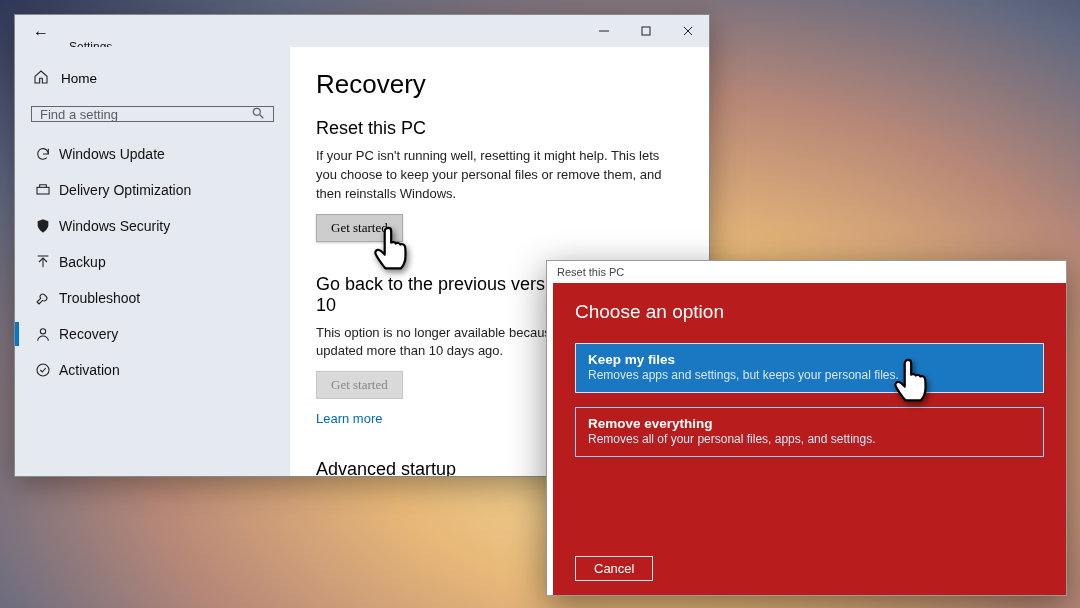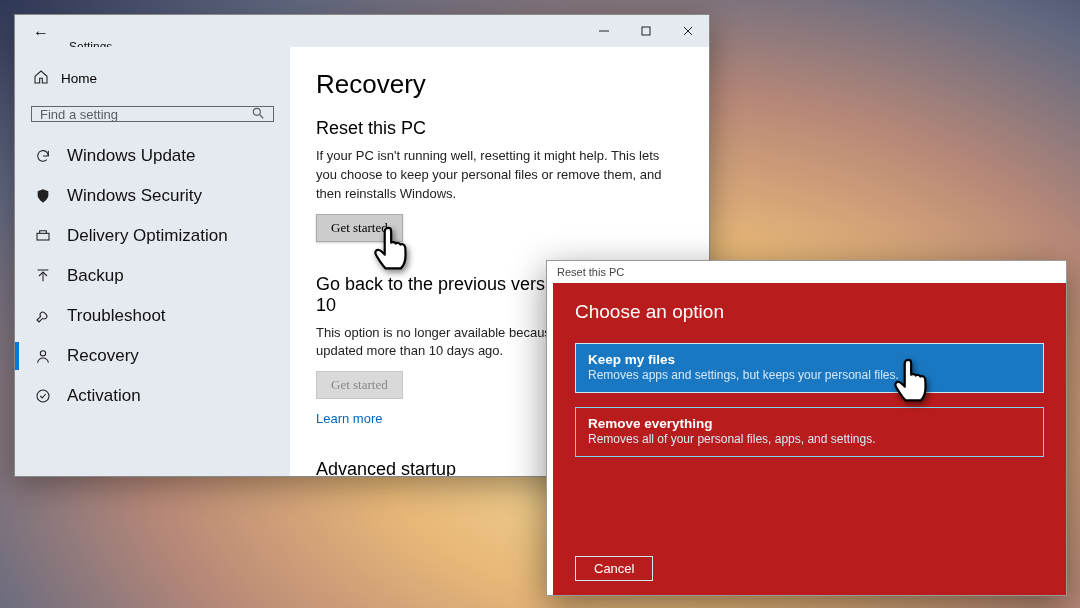--- a/index.html
+++ b/index.html
@@ -70,23 +70,23 @@
     color: #5a5e66;
     font-size: 13px;
   }
   .section-label {
     font-weight: 600;
     font-size: 13.5px;
     padding: 4px 16px 14px 16px;
   }
   .nav { list-style: none; }
   .nav-item {
-    display: flex; align-items: center; gap: 16px;
+    display: flex; align-items: center; gap: 8px;
     padding: 10px 12px 10px 20px;
-    font-size: 17px; color: #111;
+    font-size: 14px; color: #111;
     position: relative;
   }
   .nav-item.active::before {
     content: ""; position: absolute; left: 0; top: 6px; bottom: 6px;
     width: 4px; background: #0078d4;
   }
   .nav-item .ico { width: 16px; display: inline-flex; justify-content: center; }
 
   .main {
     flex: 1;
@@ -220,34 +220,34 @@
           <span class="ico">
             <svg width="16" height="16" viewBox="0 0 24 24" fill="none" stroke="#222" stroke-width="1.6">
                 <path d="M20 12a8 8 0 1 0-2.3 5.6"></path>
                 <polyline points="20 4 20 12 12 12" fill="none"></polyline>
               </svg>
           </span>
           <span>Windows Update</span>
         </li>
         <li class="nav-item">
           <span class="ico">
+            <svg width="16" height="16" viewBox="0 0 24 24" fill="none" stroke="#222" stroke-width="1.6">
+                <rect x="3" y="8" width="18" height="10"></rect>
+                <path d="M7 8 V4 H17 V8"></path>
+              </svg>
+          </span>
+          <span>Delivery Optimization</span>
+        </li>
+        <li class="nav-item">
+          <span class="ico">
             <svg width="16" height="16" viewBox="0 0 24 24" fill="#222">
                 <path d="M12 2 L20 5 V11 C20 17 12 22 12 22 C12 22 4 17 4 11 V5 Z"></path>
               </svg>
           </span>
           <span>Windows Security</span>
-        </li>
-        <li class="nav-item">
-          <span class="ico">
-            <svg width="16" height="16" viewBox="0 0 24 24" fill="none" stroke="#222" stroke-width="1.6">
-                <rect x="3" y="8" width="18" height="10"></rect>
-                <path d="M7 8 V4 H17 V8"></path>
-              </svg>
-          </span>
-          <span>Delivery Optimization</span>
         </li>
         <li class="nav-item">
           <span class="ico">
             <svg width="16" height="16" viewBox="0 0 24 24" fill="none" stroke="#222" stroke-width="1.6">
                 <line x1="12" y1="20" x2="12" y2="6"></line>
                 <polyline points="6 12 12 6 18 12"></polyline>
                 <line x1="4" y1="3" x2="20" y2="3"></line>
               </svg>
           </span>
           <span>Backup</span>

